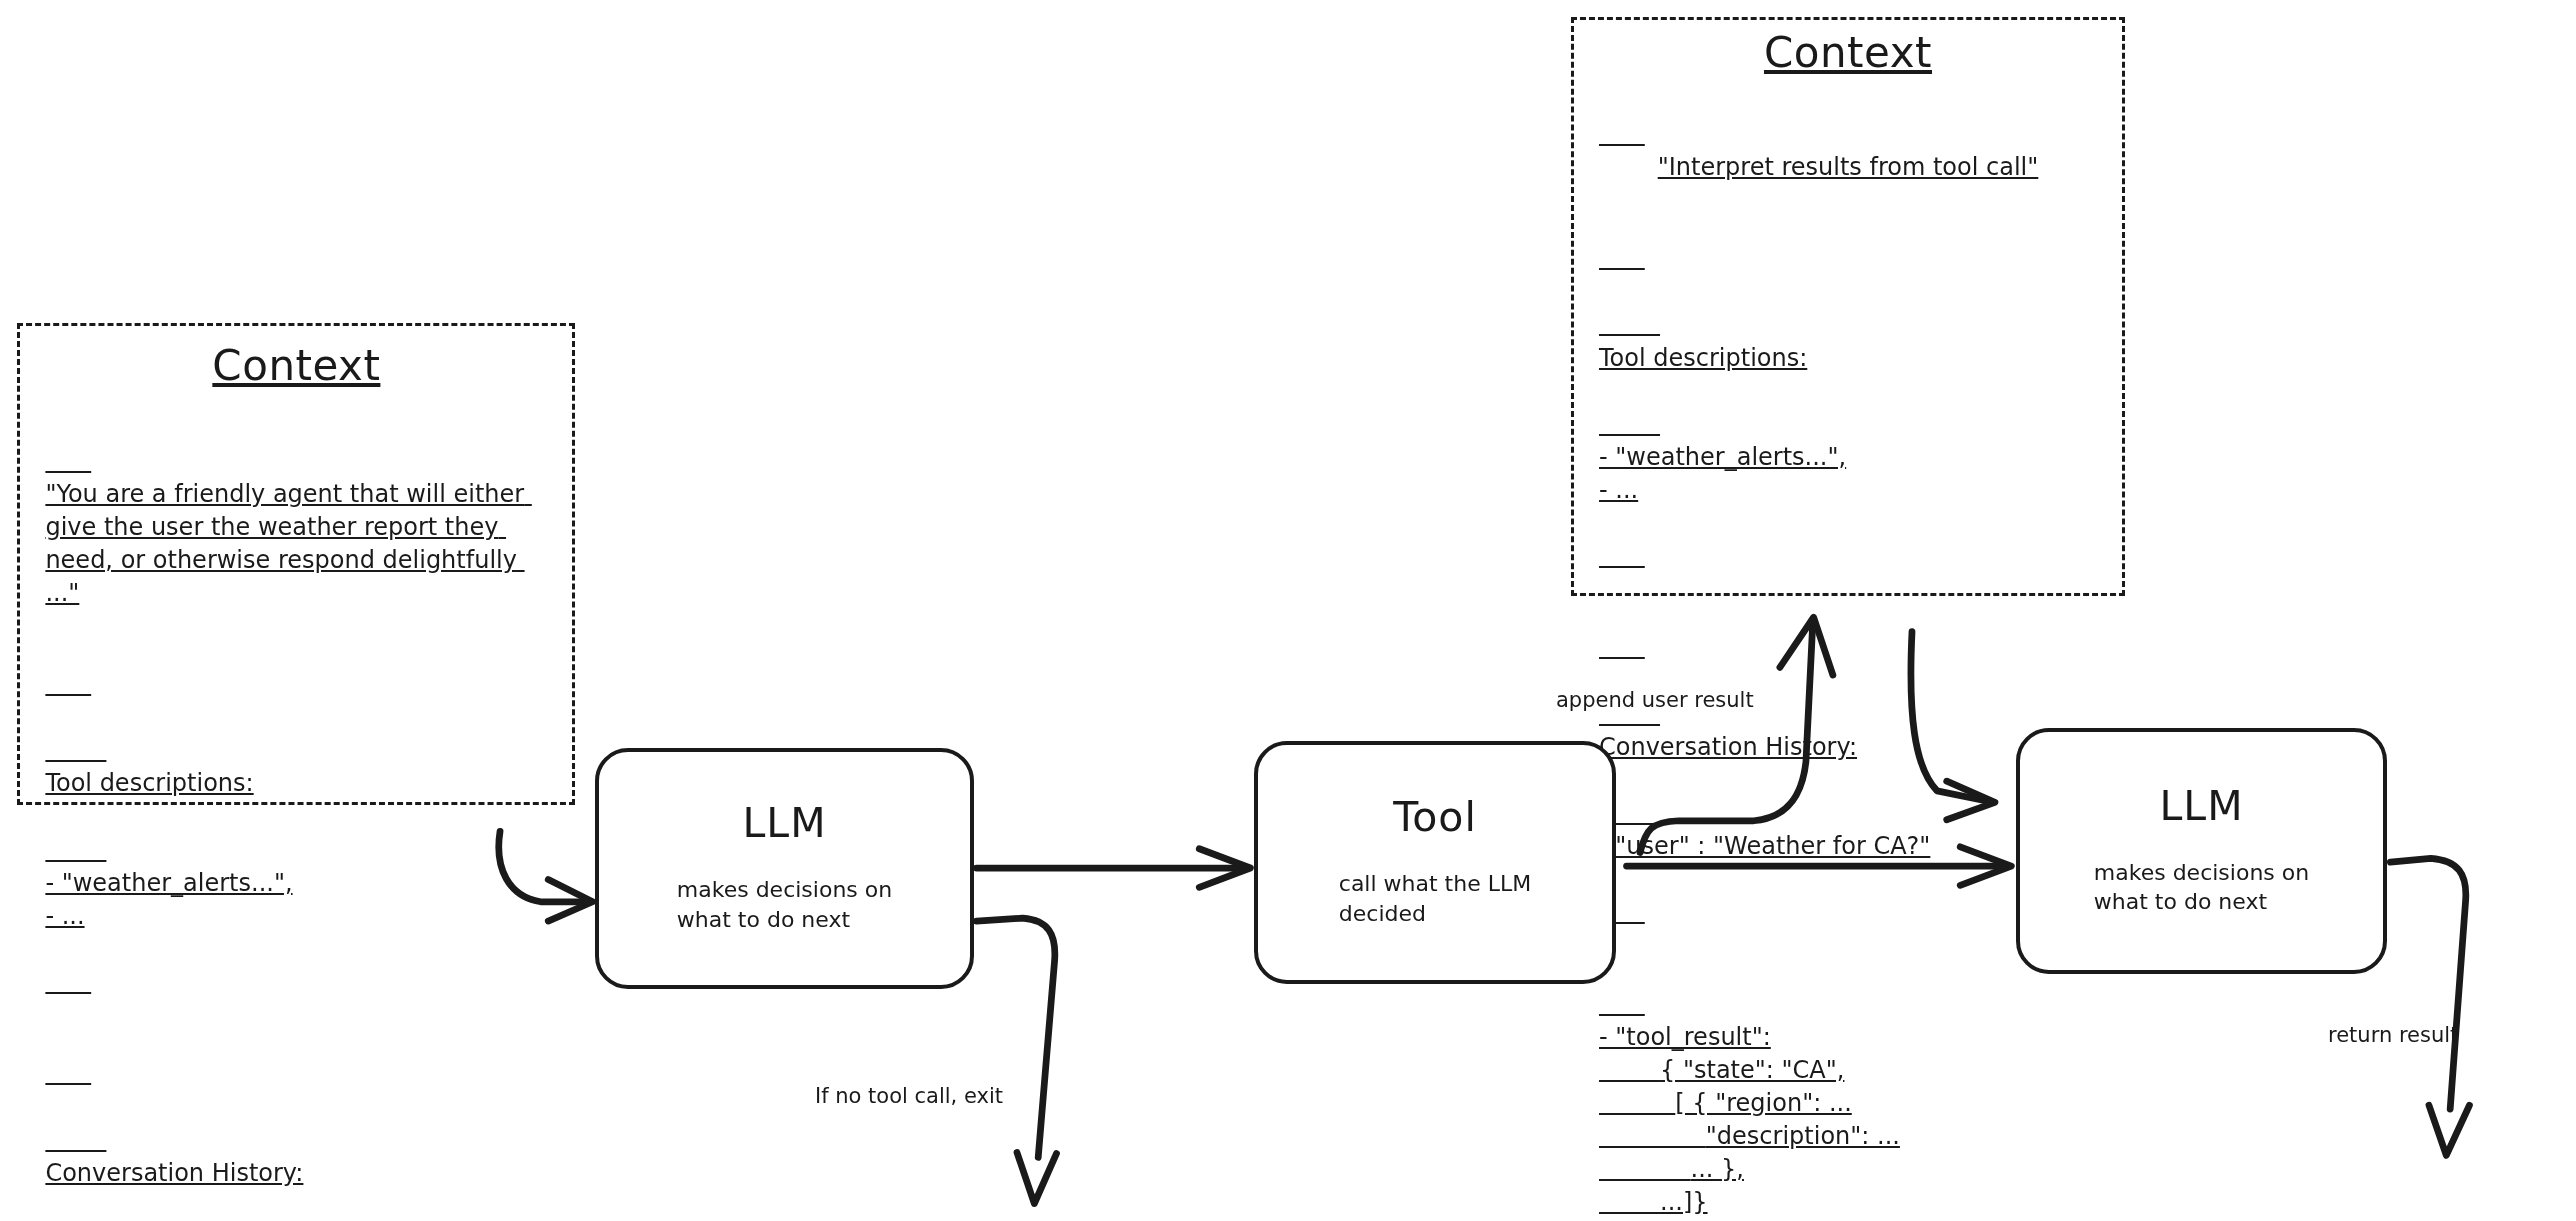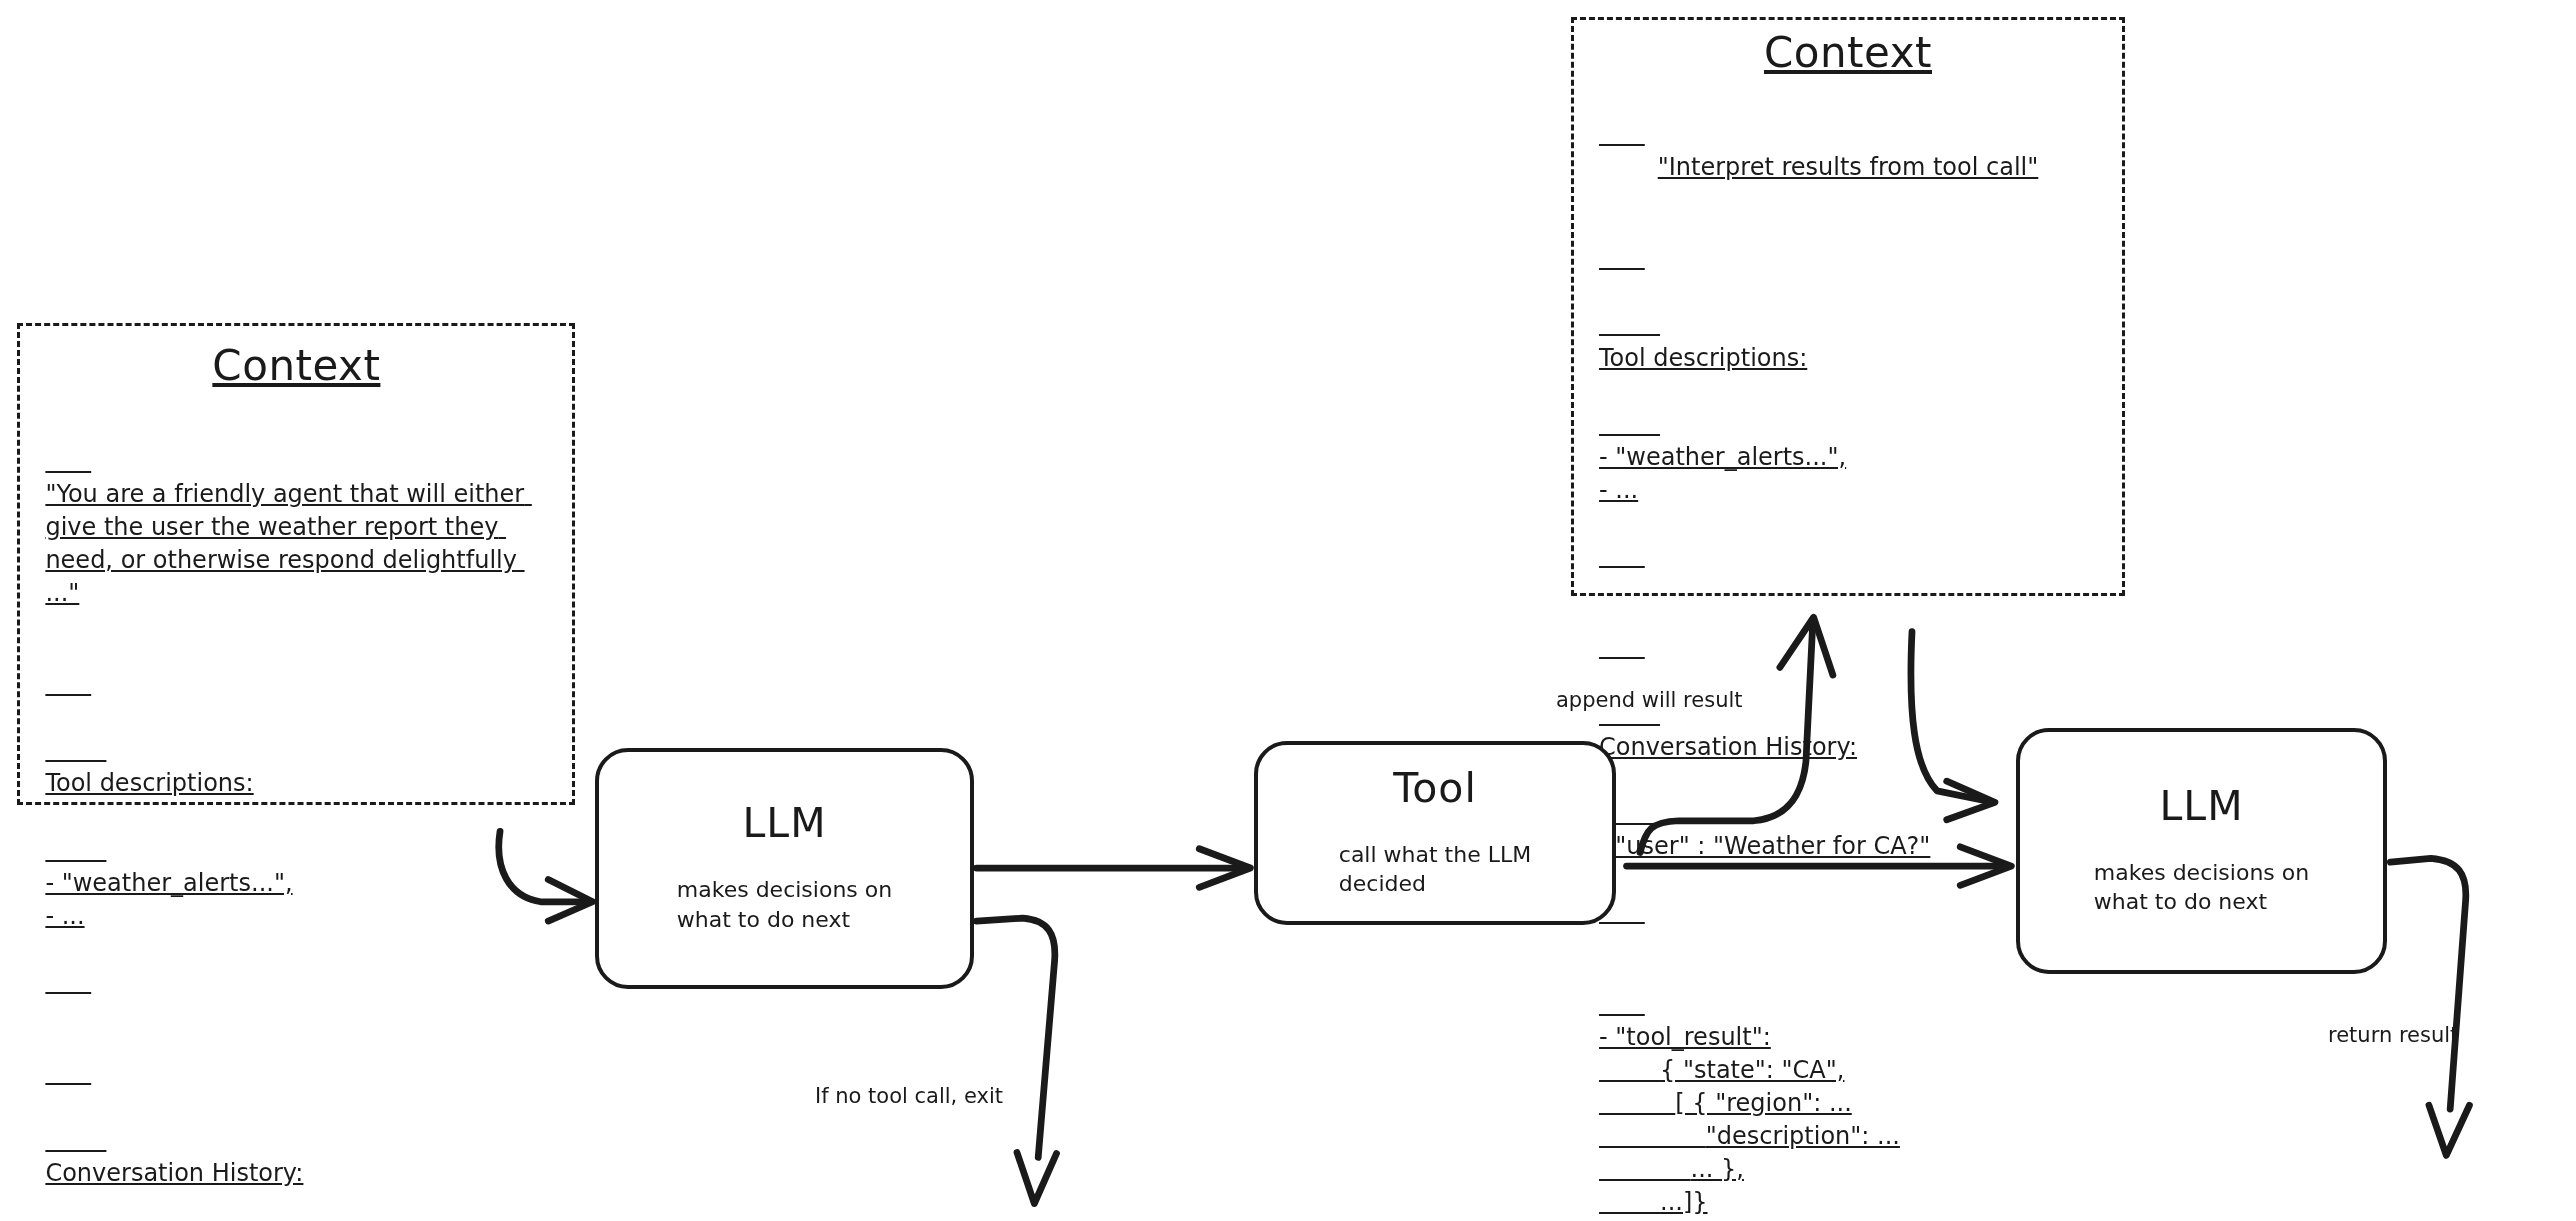--- a/index.html
+++ b/index.html
@@ -65,21 +65,21 @@
     border: 4.8px solid #1a1a1a;
     border-radius: 33px;
     background: #ffffff;
     display: flex;
     flex-direction: column;
     align-items: center;
     justify-content: center;
     padding: 5.8px 17.4px;
   }
   #node-llm1 { left: 595px;  top: 748px; width: 379px; height: 241px; }
-  #node-tool { left: 1254px; top: 741px; width: 362px; height: 184px; }
+  #node-tool { left: 1254px; top: 741px; width: 362px; height: 243px; }
   #node-llm2 { left: 2016px; top: 728px; width: 371px; height: 246px; }
 
   .node-title {
     font-size: 41px;
     line-height: 1;
     margin-bottom: 31px;
     letter-spacing: 1px;
   }
   .node-sub {
     font-size: 22px;
@@ -182,18 +182,18 @@
     <div class="node-sub">call what the LLM
 decided</div>
   </div>
 
   <div class="node" id="node-llm2">
     <div class="node-title">LLM</div>
     <div class="node-sub">makes decisions on
 what to do next</div>
   </div>
 
-  <div class="edge-label" id="lbl-append">append will result</div>
+  <div class="edge-label" id="lbl-append">append user result</div>
   <div class="edge-label" id="lbl-exit">If no tool call, exit</div>
   <div class="edge-label" id="lbl-return">return result</div>
 
 </div>
 
 
 </body></html>

